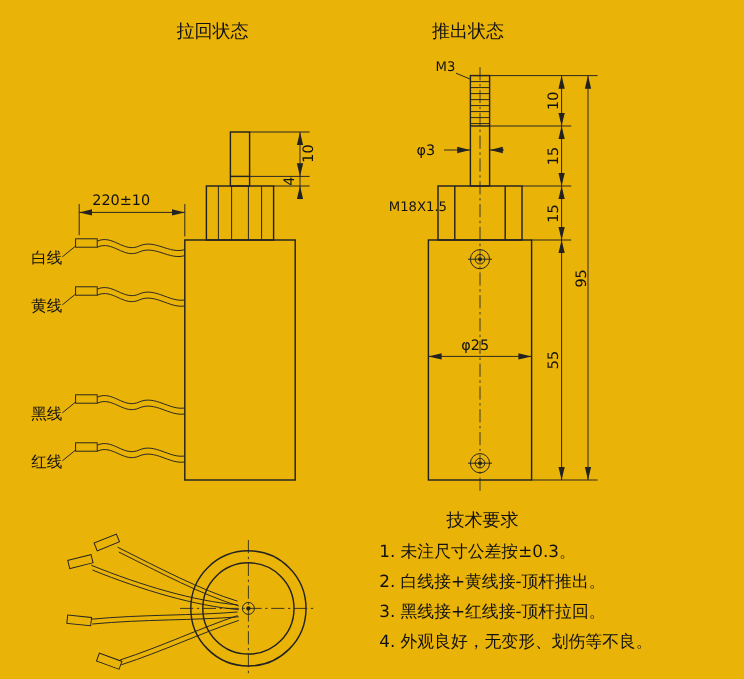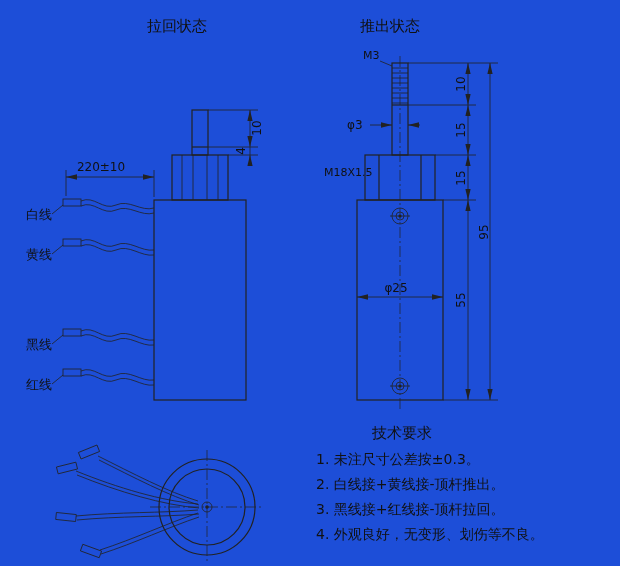--- a/index.html
+++ b/index.html
@@ -1,20 +1,20 @@
 <!DOCTYPE html>
 <html><head>
 <meta charset="utf-8">
 <style>
   html, body { margin: 0; padding: 0; background: #ffffff; }
   #stage {
     position: relative;
     width: 620px;
     height: 566px;
-    background: #1d4ed8;
+    background: #eab308;
     font-family: "DejaVu Sans", sans-serif;
     overflow: hidden;
   }
   svg { display: block; }
   .outline { fill: none; stroke: #222222; stroke-width: 1.2; }
   .thin    { fill: none; stroke: #222222; stroke-width: 0.8; }
   .dim     { fill: none; stroke: #222222; stroke-width: 0.8; }
   .center  { fill: none; stroke: #222222; stroke-width: 0.7; stroke-dasharray: 11 3 2 3; }
   text { fill: #111111; font-family: "DejaVu Sans", sans-serif; }
   .title     { font-size: 15px; }

